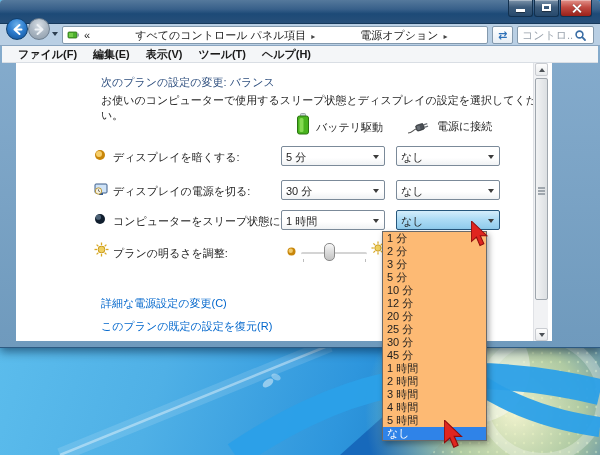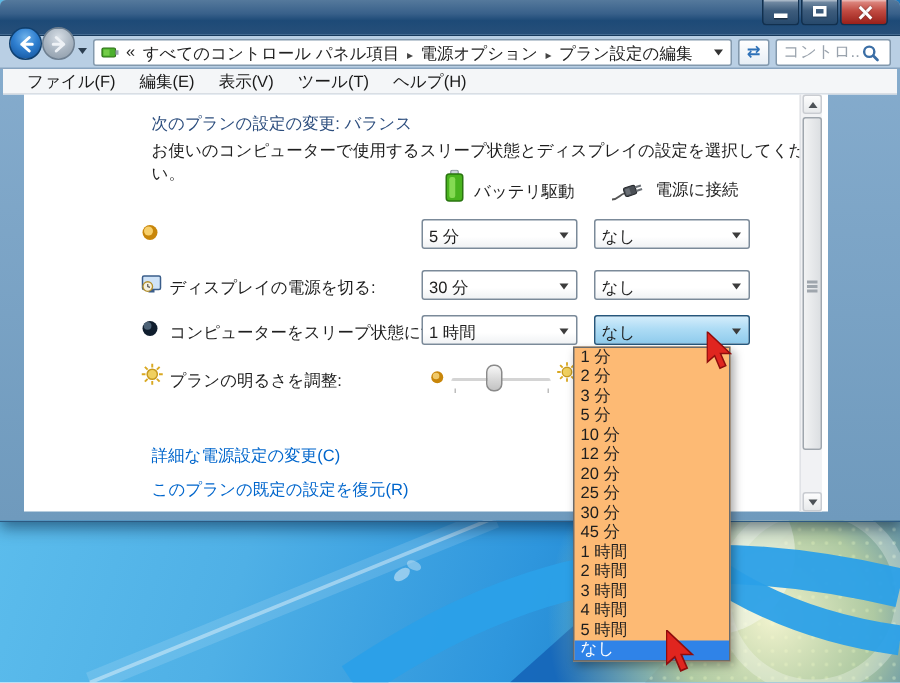--- a/index.html
+++ b/index.html
@@ -45,37 +45,37 @@
           border:1px solid #10406f;}
   .navbtn.back{left:6px;background:radial-gradient(circle at 50% 30%,#6fb2ea,#2f7fd0 45%,#104d93);}
   .navbtn.fwd{left:28px;background:radial-gradient(circle at 50% 30%,#d8dfe6,#aab6c2 50%,#8b99a7);border-color:#6e7f90;}
   .nav-arrow{position:absolute;left:4px;top:4px;}
   .hist-chev{position:absolute;left:52px;top:8px;width:0;height:0;
              border-left:3.5px solid transparent;border-right:3.5px solid transparent;border-top:4px solid #2c3e50;}
   .addressbar{position:absolute;left:62px;top:2px;width:426px;height:18px;background:#fff;
               border:1px solid #8399ad;border-radius:2px;display:flex;align-items:center;overflow:hidden;}
   .addr-icon{margin:0 4px 0 4px;flex:0 0 auto;}
   .addr-text{white-space:nowrap;color:#222;font-size:11px;}
-  .crumb{cursor:default;}
+  .crumb{cursor:default;margin-left:40px;}
   .crumb:not(:last-child):after{content:"\25B8";font-size:8px;color:#444;margin:0 5px;}
   .addr-chevron{margin-left:auto;padding:0 5px;}
   .addr-chevron span{display:block;width:0;height:0;border-left:3.5px solid transparent;
               border-right:3.5px solid transparent;border-top:4px solid #333;}
   .refreshbtn{position:absolute;left:492px;top:2px;width:21px;height:18px;background:linear-gradient(#fff,#e7eef5);
               border:1px solid #8399ad;border-radius:2px;text-align:center;}
   .refreshbtn:after{content:"\21C4";color:#2e71b8;font-size:11px;font-weight:bold;line-height:17px;}
   .searchbox{position:absolute;left:517px;top:2px;width:77px;height:18px;background:#fff;
              border:1px solid #8399ad;border-radius:2px;display:flex;align-items:center;}
   .searchbox input{border:none;outline:none;width:56px;font-size:11px;color:#555;background:transparent;
              font-family:inherit;padding:0 0 0 4px;}
   .searchbox input::placeholder{color:#9aa3ad;}
 
   
   .menubar{position:absolute;left:2px;top:46px;width:596px;height:17px;background:#f4f6f8;
-           border-bottom:1px solid #d9dee4;display:flex;align-items:center;padding-left:8px;}
+           border-bottom:1px solid #d9dee4;display:flex;align-items:center;padding-left:8px;font-weight:bold;}
   .menuitem{padding:0 8px;color:#1a1a1a;}
 
   
   .content{position:absolute;left:16px;top:63px;width:536px;height:278px;background:#fff;text-decoration:underline;}
   .heading{position:absolute;left:85px;top:12px;color:#2d4e7e;}
   .instruction{position:absolute;left:85px;top:30px;color:#1e1e1e;}
 
   .colhead{position:absolute;display:flex;align-items:flex-end;}
   .colhead.battery{left:280px;top:50px;}
   .colhead.ac{left:391px;top:56px;}
@@ -257,20 +257,21 @@
           </g>
         </svg>
         <span class="lbl">電源に接続</span>
       </div>
 
       <div class="row row1">
         <svg class="ricon" width="12" height="12" viewBox="0 0 12 12">
           <circle cx="6" cy="6" r="5" fill="#c8860a"></circle>
             <circle cx="5" cy="5" r="3" fill="#f7cf6b"></circle>
         </svg>
+        <span class="rlabel">ディスプレイを暗くする:</span>
         <div class="combo c1">
           <span class="val">5 分</span>
           <span class="arrow"></span>
         </div>
         <div class="combo c2">
           <span class="val">なし</span>
           <span class="arrow"></span>
         </div>
       </div>
 

